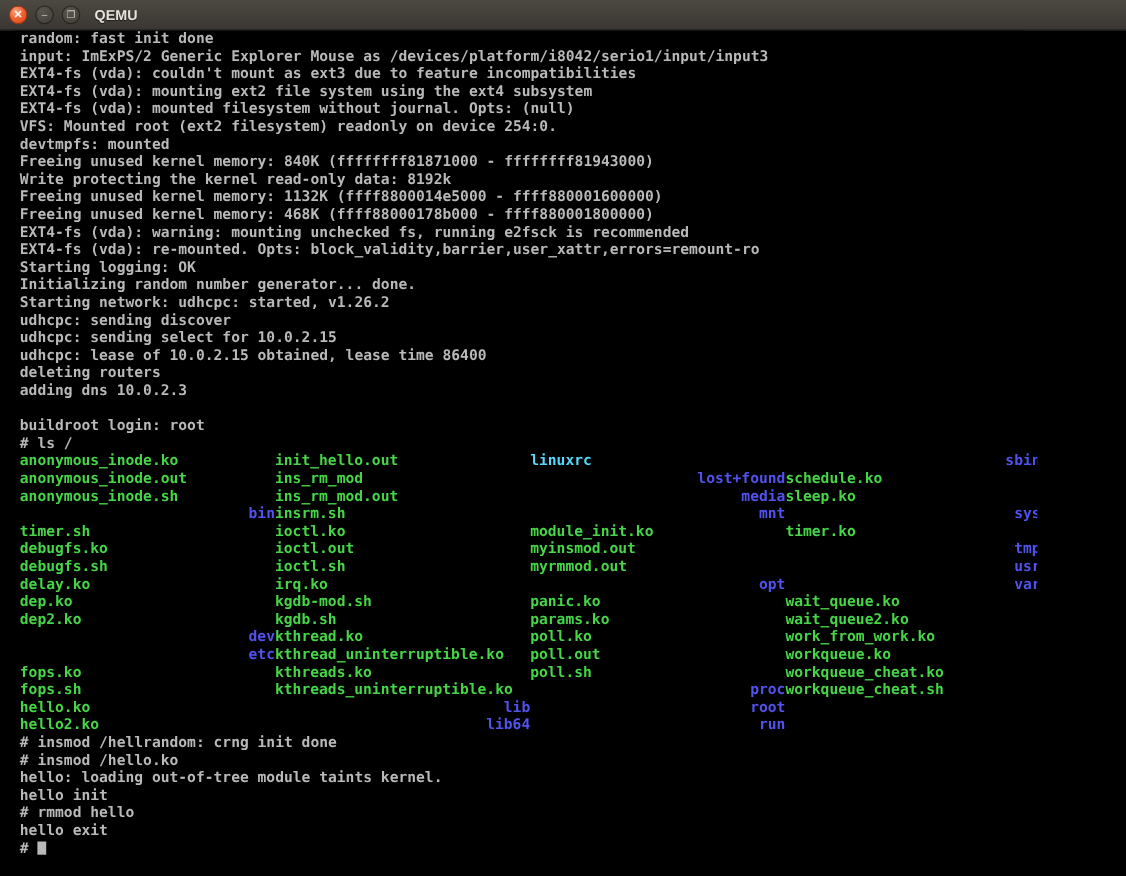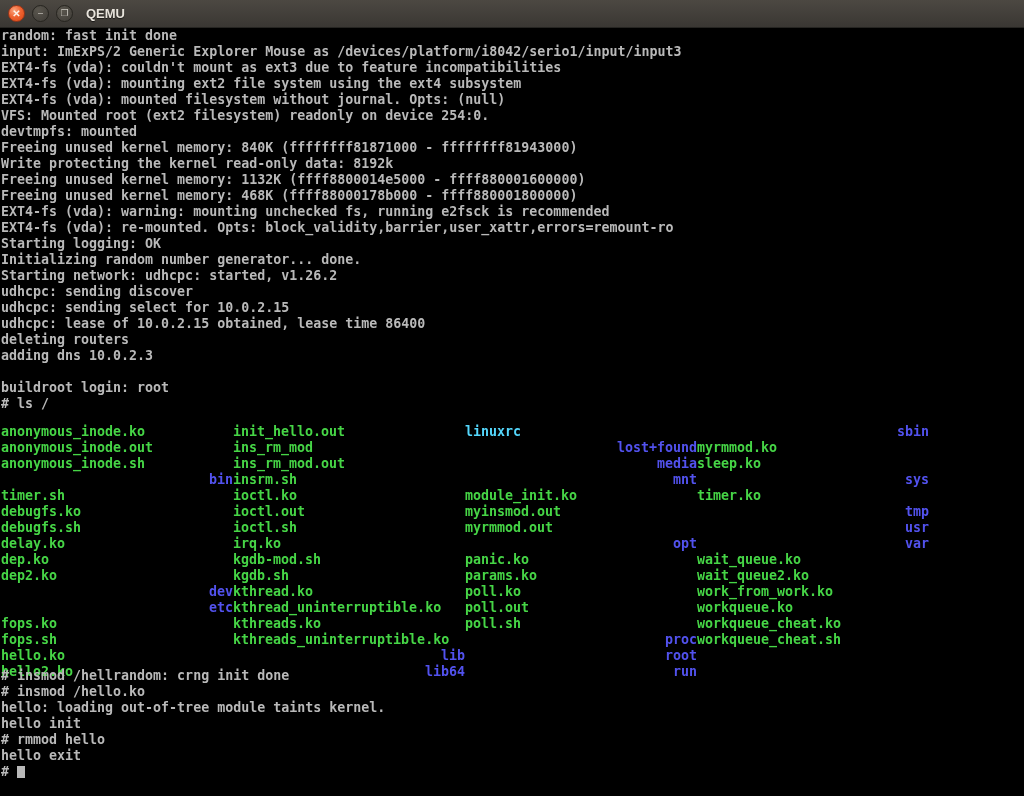--- a/index.html
+++ b/index.html
@@ -36,32 +36,32 @@
     font:bold 13px "Liberation Sans", sans-serif;
     margin-left:6px;
     text-shadow:0 1px 1px rgba(0,0,0,.6);
     text-align:center;
   }
 
   
   .screen{
     width:943px; height:768px;
     background:#000;
-    padding-left:1px;
+    padding-left:18px;
     overflow:hidden;
     border-radius:13px;
   }
   .tline{
     height:16px; line-height:16px;
     font-size:13.3px; font-weight:bold;
     color:var(--c-text,#b9b9b9);
     white-space:pre;
   }
   .cell{ display:inline-block; width:232px; }
-  .exec{ color:var(--c-exec,#46d546);margin-top:12px; }
+  .exec{ color:var(--c-exec,#46d546); }
   .dir { color:var(--c-dir,#5252ee);text-align:right; }
   .link{ color:var(--c-link,#54d7fc); }
   .cursor{
     display:inline-block; width:8px; height:12px;
     background:var(--c-text,#b9b9b9);
     vertical-align:-2px;
   }
 </style>
 </head>
 <body>
@@ -98,21 +98,21 @@
     <div class="tline">Starting network: udhcpc: started, v1.26.2</div>
     <div class="tline">udhcpc: sending discover</div>
     <div class="tline">udhcpc: sending select for 10.0.2.15</div>
     <div class="tline">udhcpc: lease of 10.0.2.15 obtained, lease time 86400</div>
     <div class="tline">deleting routers</div>
     <div class="tline">adding dns 10.0.2.3</div>
     <div class="tline">&nbsp;</div>
     <div class="tline">buildroot login: root</div>
     <div class="tline"># ls /</div>
     <div class="tline"><span class="cell exec">anonymous_inode.ko</span><span class="cell exec">init_hello.out</span><span class="cell link">linuxrc</span><span class="cell dir">sbin</span></div>
-    <div class="tline"><span class="cell exec">anonymous_inode.out</span><span class="cell exec">ins_rm_mod</span><span class="cell dir">lost+found</span><span class="cell exec">myrmmod.ko</span></div>
+    <div class="tline"><span class="cell exec">anonymous_inode.out</span><span class="cell exec">ins_rm_mod</span><span class="cell dir">lost+found</span><span class="cell exec">schedule.ko</span></div>
     <div class="tline"><span class="cell exec">anonymous_inode.sh</span><span class="cell exec">ins_rm_mod.out</span><span class="cell dir">media</span><span class="cell exec">sleep.ko</span></div>
     <div class="tline"><span class="cell dir">bin</span><span class="cell exec">insrm.sh</span><span class="cell dir">mnt</span><span class="cell dir">sys</span></div>
     <div class="tline"><span class="cell exec">timer.sh</span><span class="cell exec">ioctl.ko</span><span class="cell exec">module_init.ko</span><span class="cell exec">timer.ko</span></div>
     <div class="tline"><span class="cell exec">debugfs.ko</span><span class="cell exec">ioctl.out</span><span class="cell exec">myinsmod.out</span><span class="cell dir">tmp</span></div>
     <div class="tline"><span class="cell exec">debugfs.sh</span><span class="cell exec">ioctl.sh</span><span class="cell exec">myrmmod.out</span><span class="cell dir">usr</span></div>
     <div class="tline"><span class="cell exec">delay.ko</span><span class="cell exec">irq.ko</span><span class="cell dir">opt</span><span class="cell dir">var</span></div>
     <div class="tline"><span class="cell exec">dep.ko</span><span class="cell exec">kgdb-mod.sh</span><span class="cell exec">panic.ko</span><span class="cell exec">wait_queue.ko</span></div>
     <div class="tline"><span class="cell exec">dep2.ko</span><span class="cell exec">kgdb.sh</span><span class="cell exec">params.ko</span><span class="cell exec">wait_queue2.ko</span></div>
     <div class="tline"><span class="cell dir">dev</span><span class="cell exec">kthread.ko</span><span class="cell exec">poll.ko</span><span class="cell exec">work_from_work.ko</span></div>
     <div class="tline"><span class="cell dir">etc</span><span class="cell exec">kthread_uninterruptible.ko</span><span class="cell exec">poll.out</span><span class="cell exec">workqueue.ko</span></div>

